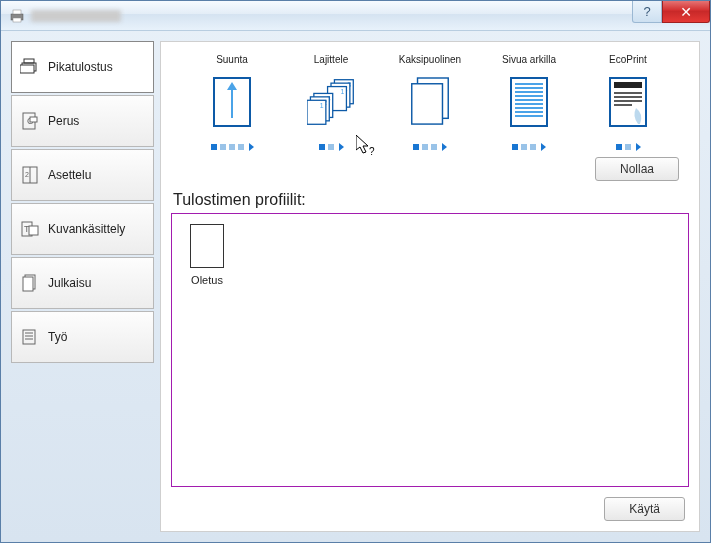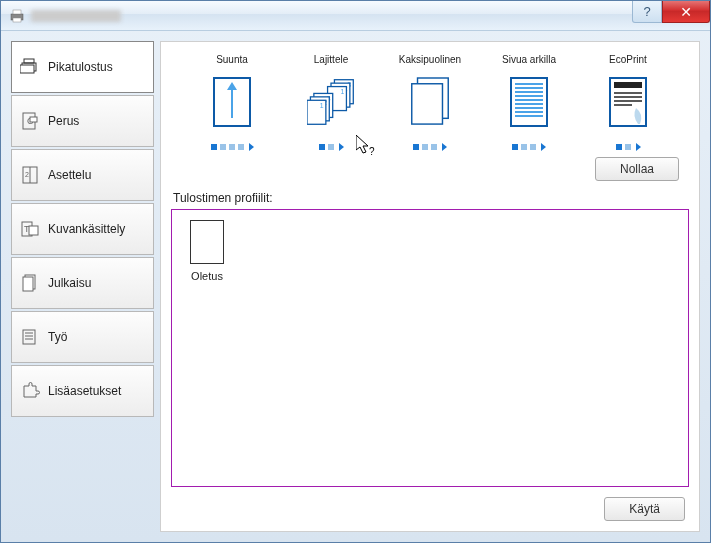--- a/index.html
+++ b/index.html
@@ -170,21 +170,21 @@
     height: 24px;
     background: linear-gradient(to bottom, #fdfdfd, #e8e8e8);
     border: 1px solid #a8a8a8;
     border-radius: 3px;
     font-size: 12px;
     color: #333;
     cursor: pointer;
     padding: 0 24px;
   }
   .profiles-label {
-    font-size: 12px;
+    font-size: 16px;
     color: #222;
     margin-bottom: 4px;
     margin-left: 2px;
   }
   .profiles-box {
     flex: 1;
     border: 1px solid #a21caf;
     background: #fff;
     padding: 10px;
     position: relative;
@@ -291,28 +291,20 @@
       <div class="sidebar-item">
         <span class="sidebar-icon">
           <svg width="20" height="20" viewBox="0 0 20 20">
               <rect x="3" y="3" width="12" height="14" fill="none" stroke="#666"></rect>
               <line x1="5" y1="6" x2="13" y2="6" stroke="#666"></line>
               <line x1="5" y1="9" x2="13" y2="9" stroke="#666"></line>
               <line x1="5" y1="12" x2="13" y2="12" stroke="#666"></line>
             </svg>
         </span>
         <span>Työ</span>
-      </div>
-      <div class="sidebar-item">
-        <span class="sidebar-icon">
-          <svg width="20" height="20" viewBox="0 0 20 20">
-              <path d="M4 5 h5 v-2 a1.5 1.5 0 0 1 3 0 v2 h4 v5 h2 a1.5 1.5 0 0 1 0 3 h-2 v3 h-12 z" fill="none" stroke="#666"></path>
-            </svg>
-        </span>
-        <span>Lisäasetukset</span>
       </div>
     </div>
 
     <div class="main">
 
       <div class="options-row">
 
         <div class="option">
           <span class="option-label">Suunta</span>
           <div class="option-icon">

